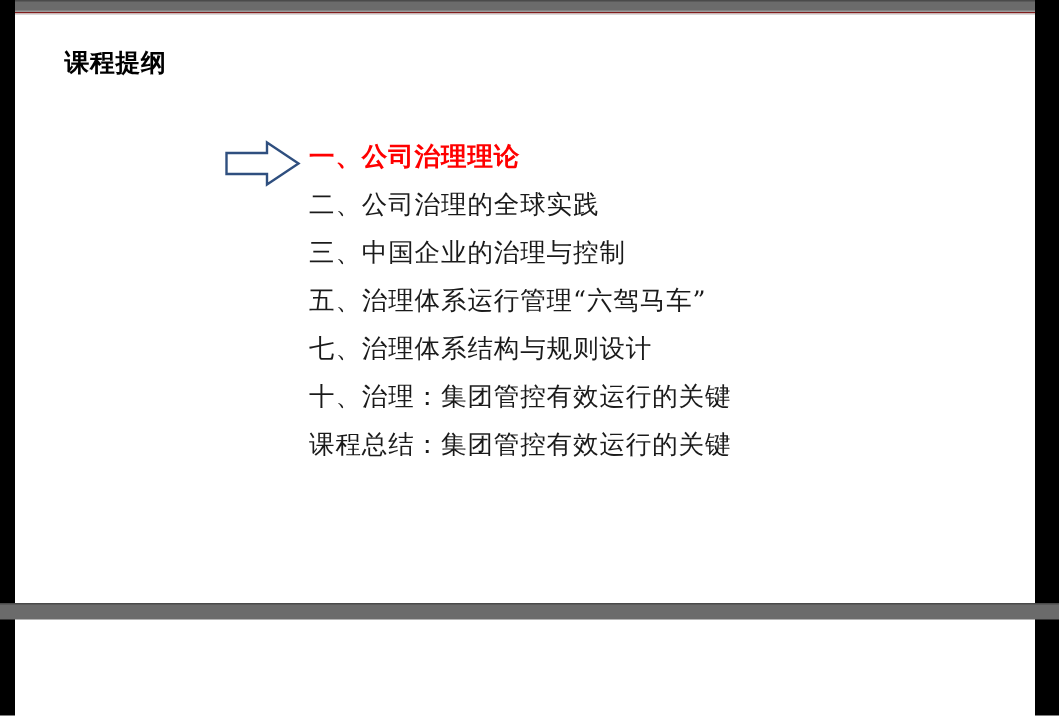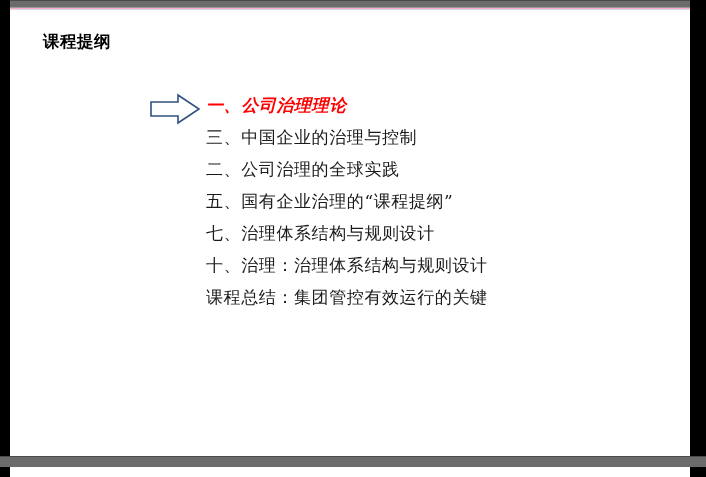--- a/index.html
+++ b/index.html
@@ -11,22 +11,22 @@
     width: 706px;
     height: 477px;
     overflow: hidden;
     font-family: "Liberation Sans", "DejaVu Sans", sans-serif;
   }
 
   
   #viewer {
     position: relative;
     width: 706px;
-    height: 467px;
-    background: #f9a8d4;
+    height: 413px;
+    background: #7f1d1d;
   }
   #top-bar {
     position: absolute;
     top: 0;
     left: 0;
     width: 706px;
     height: 8px;
     background: #6b6b6b;
     border-top: 1px solid #4a4a4a;
     border-bottom: 1px solid #9a9a9a;
@@ -109,21 +109,20 @@
     font-size: 17px;
     line-height: 32px;
     height: 32px;
     color: #1a1a1a;
     white-space: nowrap;
     letter-spacing: 0.6px;
   }
   .outline-item.highlight {
     color: #ff0000;
     font-weight: bold;
-    font-style: italic;
   }
 </style>
 </head>
 <body>
 
 <div id="viewer">
 
   <div id="top-bar"></div>
   <div id="left-edge"></div>
   <div id="right-edge"></div>
@@ -133,25 +132,25 @@
     <div id="slide-title">课程提纲</div>
 
     <div id="pointer-arrow">
       <svg viewBox="0 0 54 34" xmlns="http://www.w3.org/2000/svg">
         <polygon points="3,10 30,10 30,3 51,17 30,31 30,24 3,24" fill="#ffffff" stroke="#2f4f7f" stroke-width="1.6" stroke-linejoin="miter"></polygon>
       </svg>
     </div>
 
     <div id="outline-list">
       <div class="outline-item highlight">一、公司治理理论</div>
+      <div class="outline-item">二、公司治理的全球实践</div>
       <div class="outline-item">三、中国企业的治理与控制</div>
-      <div class="outline-item">二、公司治理的全球实践</div>
-      <div class="outline-item">五、国有企业治理的“课程提纲”</div>
+      <div class="outline-item">五、治理体系运行管理“六驾马车”</div>
       <div class="outline-item">七、治理体系结构与规则设计</div>
-      <div class="outline-item">十、治理：治理体系结构与规则设计</div>
+      <div class="outline-item">十、治理：集团管控有效运行的关键</div>
       <div class="outline-item">课程总结：集团管控有效运行的关键</div>
     </div>
 
   </div>
 
   <div id="bottom-bar"></div>
 
 </div>
 
 </body></html>

